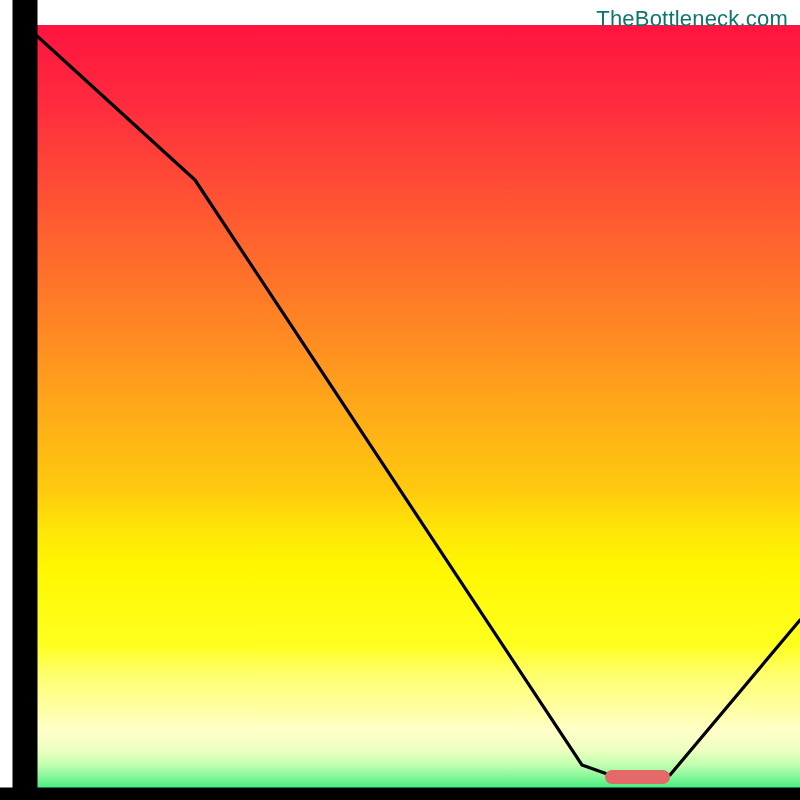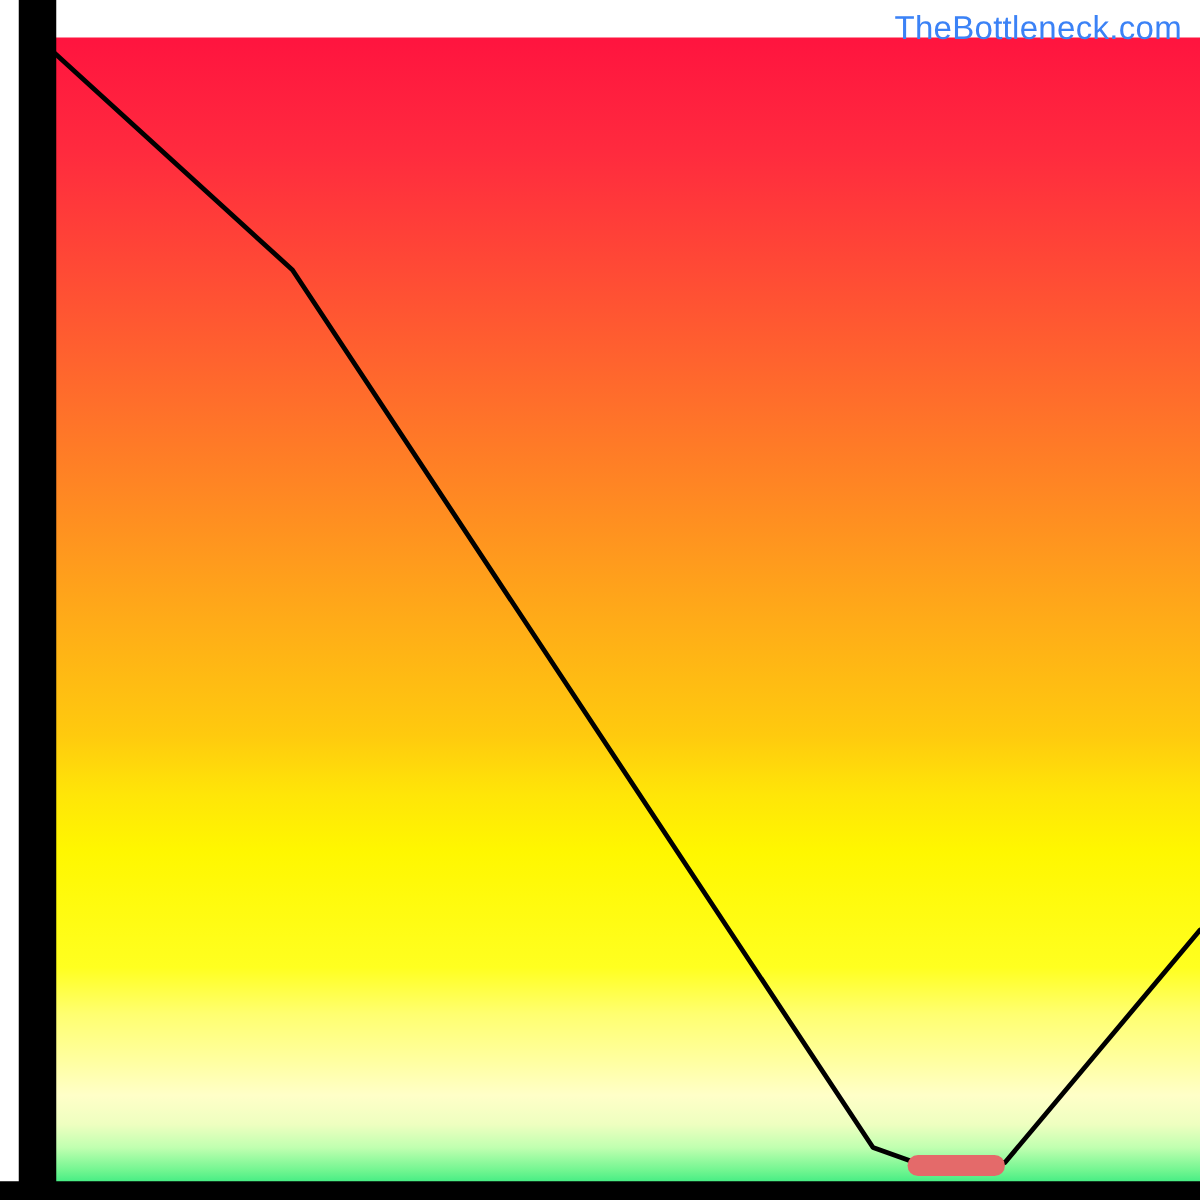--- a/index.html
+++ b/index.html
@@ -14,21 +14,21 @@
     position: relative;
     width: 800px;
     height: 800px;
   }
   .watermark {
     position: absolute;
     top: 6px;
     right: 12px;
     font-size: 22px;
     font-weight: 500;
-    color: #3b82f6;
+    color: #0f766e;
     letter-spacing: 0.2px;
     z-index: 10;
   }
   svg {
     position: absolute;
     top: 0;
     left: 0;
   }
 </style>
 </head>

